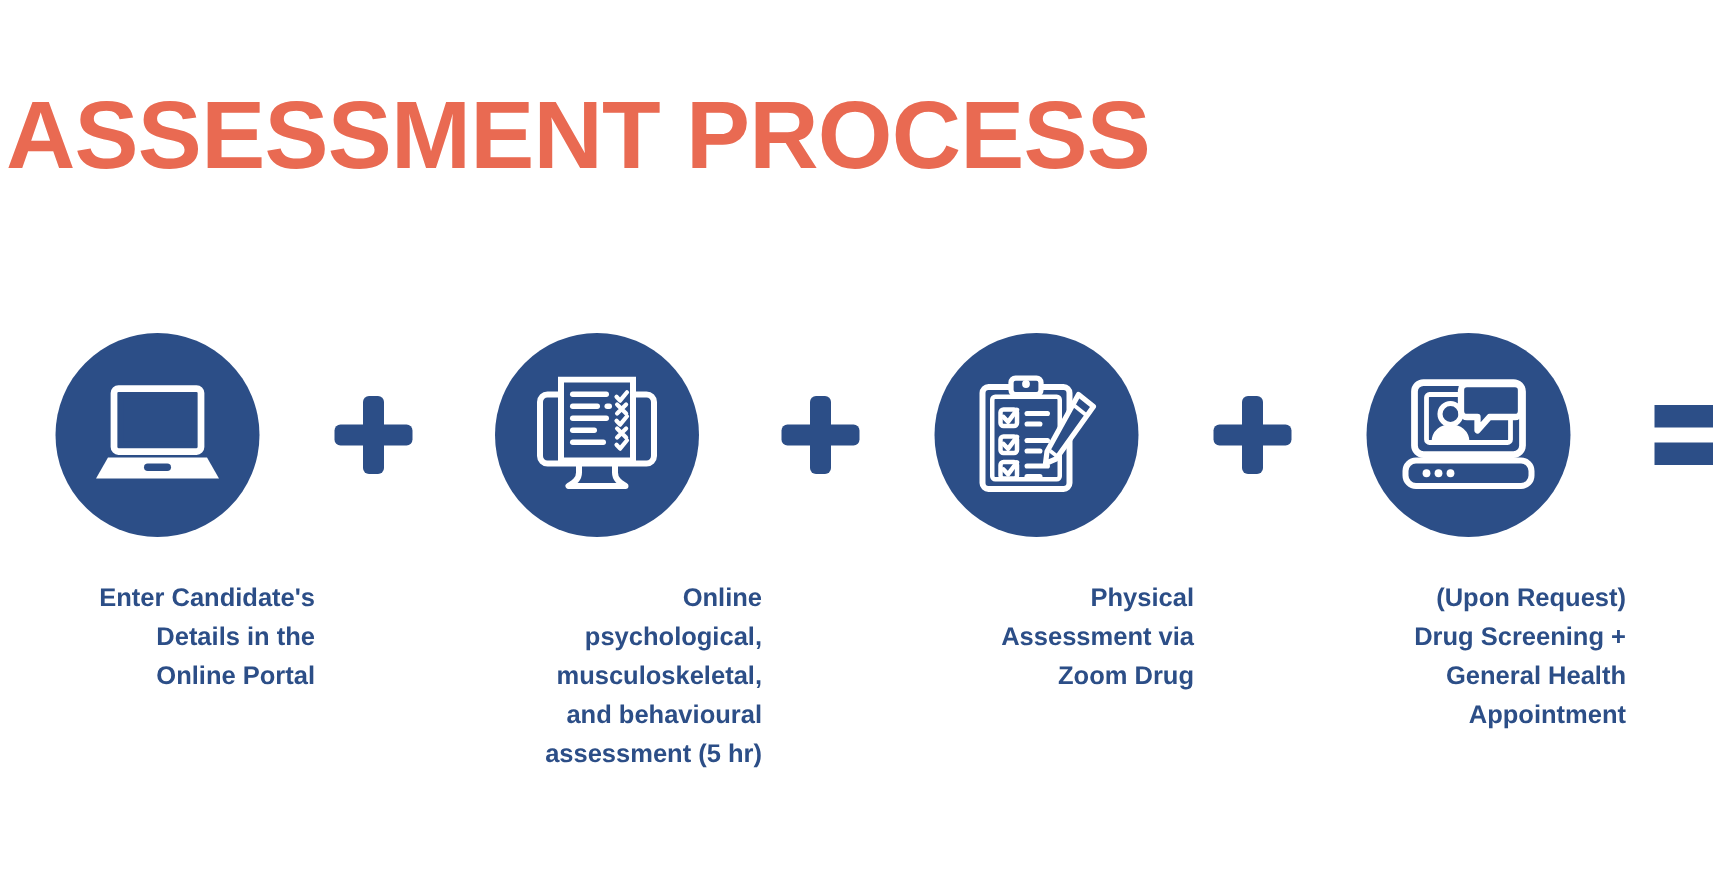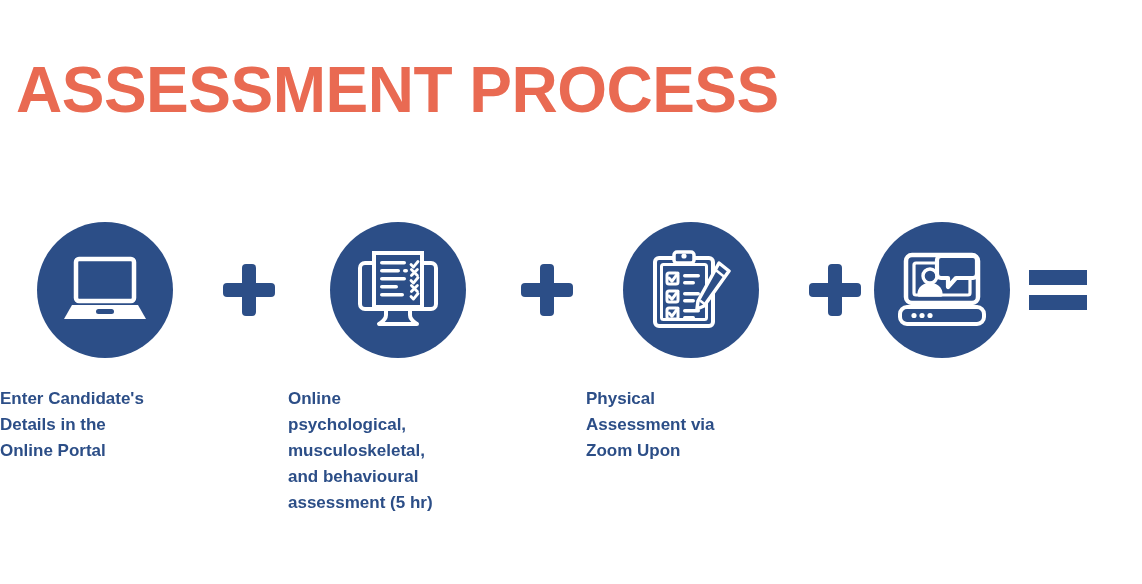--- a/index.html
+++ b/index.html
@@ -19,21 +19,21 @@
   #page {
     position: relative;
     width: 1142px;
     height: 584px;
     background: #ffffff;
   }
 
   
   #title {
     position: absolute;
-    left: 16px;
+    left: 4px;
     top: 55px;
     font-size: 64px;
     line-height: 70px;
     font-weight: bold;
     letter-spacing: -0.5px;
     color: #e96a52;
     white-space: nowrap;
     font-family: "Liberation Sans", sans-serif;
   }
 
@@ -63,21 +63,21 @@
     background: #2c4e87;
     display: flex;
     align-items: center;
     justify-content: center;
     flex: none;
   }
 
   .caption {
     margin-top: 28px;
     width: 210px;
-    text-align: left;
+    text-align: right;
     color: #2c4e87;
     font-size: 17px;
     line-height: 26px;
     font-weight: bold;
     font-family: "Liberation Sans", sans-serif;
     white-space: pre-line;
   }
   .caption.wide { width: 220px; }
 
   
@@ -221,21 +221,21 @@
             <rect x="32" y="67" width="12" height="3.4" rx="1.7" fill="#ffffff"></rect>
 
             <path d="M68 14 L78 22 L53 57 L46 60 L47 52 Z" stroke="#ffffff" stroke-width="3.5" fill="#2c4e87" stroke-linejoin="round"></path>
             <path d="M63.5 20 L73.5 28" stroke="#ffffff" stroke-width="2.6"></path>
             <path d="M49 51.5 L56 57" stroke="#ffffff" stroke-width="2.6"></path>
           </svg>
         </span>
       </div>
       <div class="caption">Physical
 Assessment via
-Zoom Upon</div>
+Zoom Drug</div>
     </div>
 
     <div class="op">
       <div class="plus"></div>
     </div>
 
     <div class="step">
       <div class="circle">
         <span>
           <svg width="90" height="76" viewBox="0 0 90 76" fill="none">
@@ -249,20 +249,24 @@
             <path d="M44 4 h32 a4 4 0 0 1 4 4 v14 a4 4 0 0 1 -4 4 h-17 l-8 9 v-9 h-7
                      a4 4 0 0 1 -4 -4 v-14 a4 4 0 0 1 4 -4 z" stroke="#ffffff" stroke-width="4.2" fill="#2c4e87" stroke-linejoin="round"></path>
 
             <rect x="3" y="55" width="84" height="17" rx="7" stroke="#ffffff" stroke-width="4" fill="none"></rect>
             <circle cx="17" cy="63.5" r="2.6" fill="#ffffff"></circle>
             <circle cx="25" cy="63.5" r="2.6" fill="#ffffff"></circle>
             <circle cx="33" cy="63.5" r="2.6" fill="#ffffff"></circle>
           </svg>
         </span>
       </div>
+      <div class="caption">(Upon Request)
+Drug Screening +
+General Health
+Appointment</div>
     </div>
 
     <div class="op eq">
       <div class="equals">
         <span></span>
         <span></span>
       </div>
     </div>
 
   </div>

